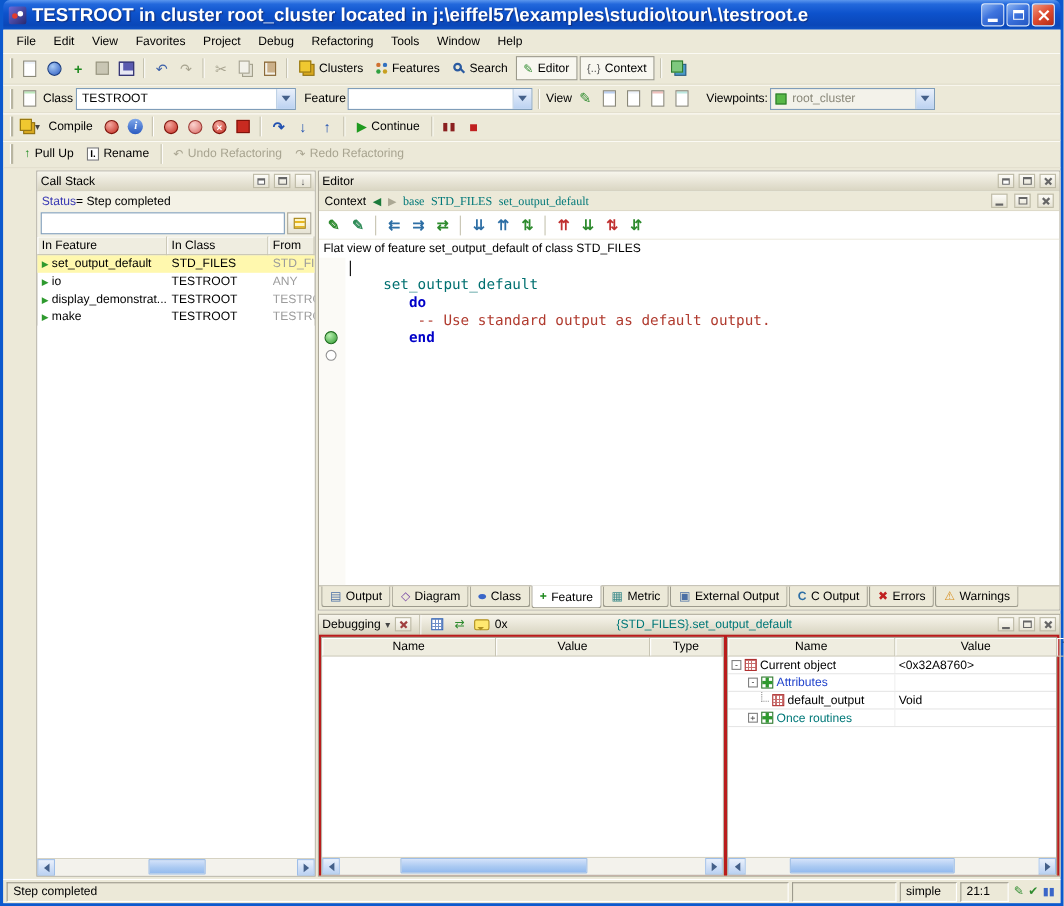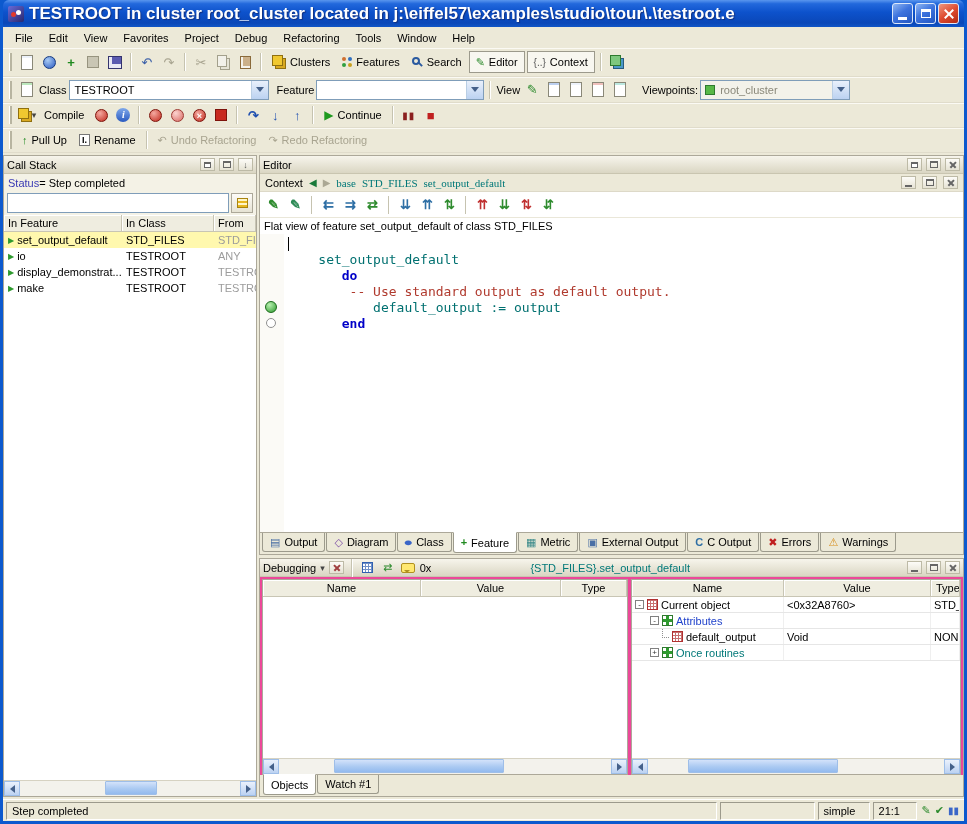--- a/index.html
+++ b/index.html
@@ -73,21 +73,21 @@
 .panel{border:1px solid #ACA899;background:#fff;display:flex;flex-direction:column;min-height:0;}
 .phdr{height:18px;flex:0 0 18px;display:flex;align-items:center;gap:4px;padding:0 3px;background:linear-gradient(#F7F5EC,#DAD6C3);border-bottom:1px solid #C9C5B0;}
 .phsp{flex:1;}
 .pi{position:relative;width:15px;height:13px;border:1px solid #BDBAA6;background:linear-gradient(#FDFCF8,#E6E3D4);display:inline-flex;align-items:center;justify-content:center;color:#555;font-size:9px;}
 .g-minp{width:7px;height:2px;background:#666;margin-top:7px;}
 .g-maxp{width:8px;height:7px;border:1px solid #666;border-top:2px solid #666;}
 .g-flt{width:7px;height:6px;border:1px solid #666;border-top:2px solid #666;background:#fff;}
 .g-pxa,.g-pxb{position:absolute;left:3px;top:5px;width:8px;height:1.5px;background:#666;}
 .g-pxa{transform:rotate(45deg);} .g-pxb{transform:rotate(-45deg);}
 
-.left-panel{width:254px;flex:0 0 254px;}
+.left-panel{width:254px;flex:0 0 254px;margin-left:30px;}
 .cs-status{height:17px;flex:0 0 17px;display:flex;align-items:center;padding:0 4px;background:#F4F2E6;white-space:nowrap;}
 .st-key{color:#3A3AB4;}
 .cs-filterrow{height:24px;flex:0 0 24px;display:flex;align-items:center;gap:2px;padding:1px 3px;background:#F4F2E6;}
 .cs-input{flex:1;height:20px;border:1px solid #7F9DB9;font:11px "Liberation Sans",sans-serif;padding:0 3px;}
 .fbtn{width:22px;height:20px;border:1px solid #ACA899;background:linear-gradient(#FDFCF8,#E6E3D4);display:inline-flex;align-items:center;justify-content:center;}
 .cs-table{flex:0 0 auto;}
 .trh{display:flex;height:17px;background:#EFEDE0;}
 .trh .c{display:flex;align-items:center;padding:0 4px;border-right:1px solid #C8C5B4;border-bottom:1px solid #C8C5B4;box-shadow:inset 1px 1px 0 #FFF;white-space:nowrap;overflow:hidden;}
 .trr{display:flex;height:16px;align-items:center;}
 .trr .c{padding:0 4px;display:flex;align-items:center;gap:3px;white-space:nowrap;overflow:hidden;height:100%;}
@@ -125,21 +125,21 @@
 .caret{position:absolute;left:4px;top:3px;width:1px;height:14px;background:#000;}
 
 .tabstrip{height:22px;flex:0 0 22px;display:flex;gap:1px;align-items:flex-start;padding:0 2px;background:#ECE9D8;border-top:1px solid #ACA899;}
 .tab{display:inline-flex;align-items:center;gap:4px;height:19px;padding:0 7px;background:#ECE9D8;border:1px solid #9C9A8C;border-top:none;border-radius:0 0 3px 3px;white-space:nowrap;}
 .tab.active{background:#fff;height:21px;border-top:1px solid #fff;margin-top:-1px;}
 .tico{font-size:11px;line-height:11px;}
 .tico-class{display:inline-block;transform:scaleX(1.5);}
 
 .debug-panel{height:239px;flex:0 0 239px;background:#ECE9D8;}
 .dbg-ctx{color:#007878;margin-left:95px;white-space:nowrap;}
-.dbg-body{flex:1;display:flex;gap:3px;padding:2px 2px 0;min-height:0;background:#ec4899;}
+.dbg-body{flex:1;display:flex;gap:3px;padding:2px 2px 0;min-height:0;background:#b91c1c;}
 .grid{border:1px solid #ACA899;background:#fff;display:flex;flex-direction:column;min-width:0;}
 .lgrid{width:366px;flex:0 0 366px;}
 .rgrid{flex:1;}
 .gh{display:flex;height:17px;flex:0 0 17px;background:#EFEDE0;}
 .gh .c{display:flex;align-items:center;padding:0 5px;border-right:1px solid #C8C5B4;border-bottom:1px solid #C8C5B4;box-shadow:inset 1px 1px 0 #FFF;white-space:nowrap;overflow:hidden;}
 .gc1{width:152px;flex:0 0 152px;} .gc2{width:147px;flex:0 0 147px;} .gc3{flex:1;min-width:0;}
 .lc1{width:158px;flex:0 0 158px;} .lc2{width:140px;flex:0 0 140px;} .lc3{flex:1;min-width:0;}
 .gbody{flex:1;background:#fff;min-height:0;overflow:hidden;}
 .trow{display:flex;height:16px;align-items:center;border-bottom:1px solid #E6E6E6;}
 .trow .tc{height:100%;display:flex;align-items:center;padding:0 3px;border-right:1px solid #EFEFEF;white-space:nowrap;overflow:hidden;gap:3px;}
@@ -506,21 +506,20 @@
             <div class="gutter">
               <span class="mk-run"></span>
               <span class="mk-hollow"></span>
             </div>
             <div class="code">
               <span class="caret"></span>
               <div class="cl plain"></div>
               <div class="cl ident">    set_output_default</div>
               <div class="cl keyword">       do</div>
               <div class="cl comment">        -- Use standard output as default output.</div>
-              <div class="cl ident">           default_output := output</div>
               <div class="cl keyword">       end</div>
             </div>
           </div>
           <div class="tabstrip">
             <span class="tab">
                 <span class="tico" style="color: rgb(74, 111, 165);">▤</span>
                 <span>Output</span>
               </span>
             <span class="tab">
                 <span class="tico" style="color: rgb(122, 74, 165);">◇</span>
@@ -675,28 +674,20 @@
                   </span>
                 <span class="strack">
                     <span class="sthumb" style="left:40px;width:150px"></span>
                   </span>
                 <span class="sarr">
                     <i class="tr2"></i>
                   </span>
               </div>
             </div>
           </div>
-          <div class="dbg-tabs">
-            <span class="tab active">
-                <span>Objects</span>
-              </span>
-            <span class="tab">
-                <span>Watch #1</span>
-              </span>
-          </div>
         </div>
 
       </div>
     </div>
 
     <div class="statusbar">
       <span class="sb-cell sb-msg">Step completed</span>
       <span class="sb-cell sb-prog"></span>
       <span class="sb-cell sb-mode">simple</span>
       <span class="sb-cell sb-pos">21:1</span>

